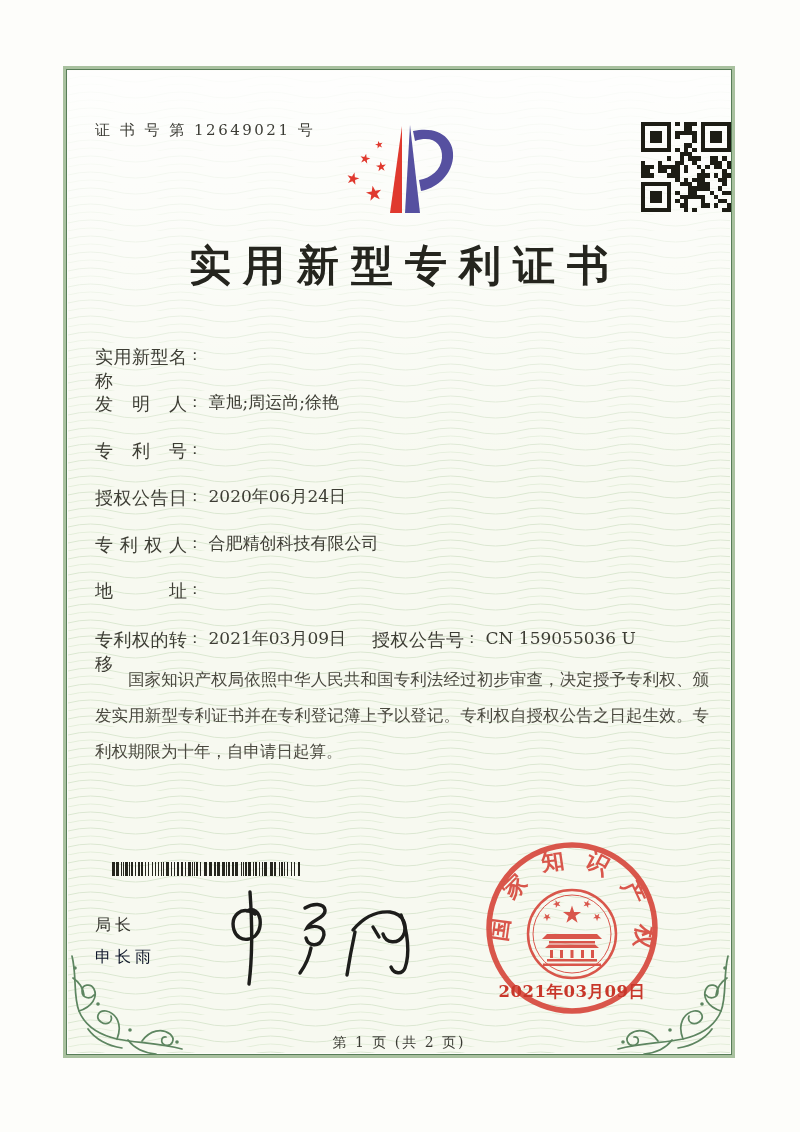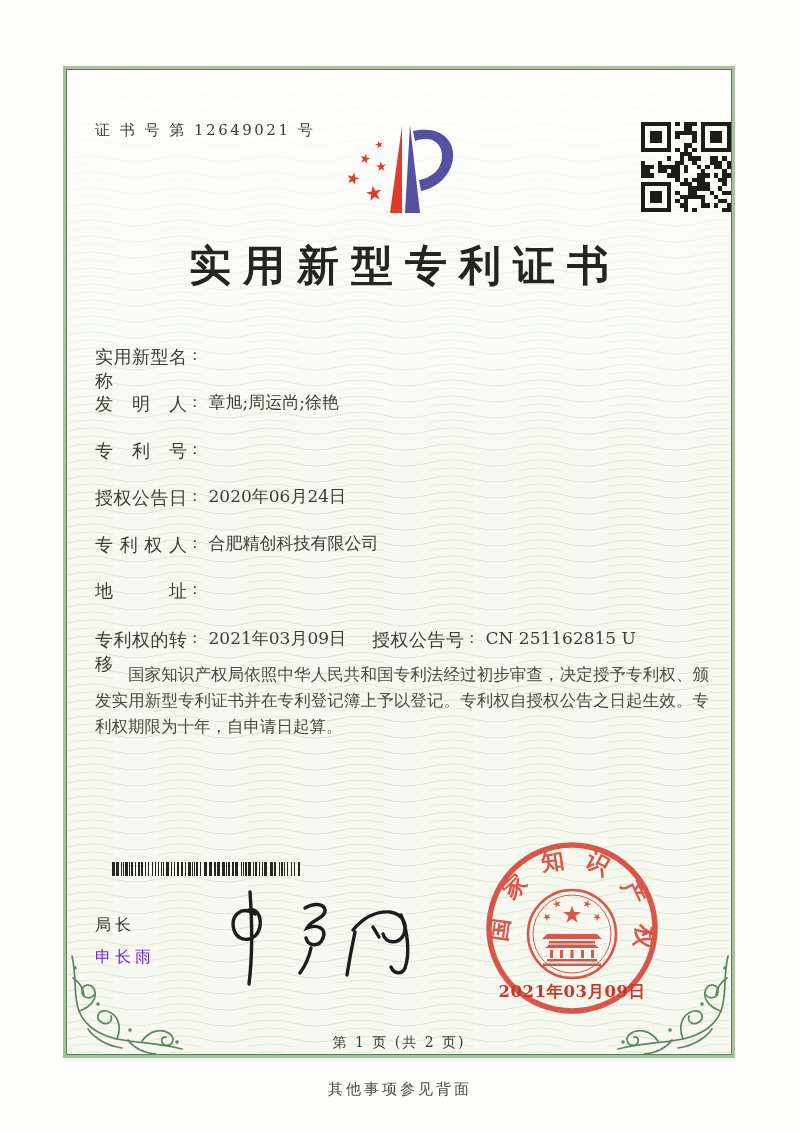--- a/index.html
+++ b/index.html
@@ -31,31 +31,31 @@
   
   .row{left:95px;width:616px;display:flex;align-items:flex-start;
        font-size:17px;color:#3d3d34;line-height:1.35;}
   .flabel{display:inline-block;width:92px;flex:0 0 92px;font-size:18px;
           text-align:justify;text-align-last:justify;padding-top:1px;}
   .colon{flex:0 0 auto;font-size:15.5px;padding-top:1px;}
   .fvalue{margin-left:6px;max-width:504px;}
   .grant-gap{margin-left:26px;}
 
   
-  .paras{left:95px;top:662px;width:614px;font-size:16.5px;line-height:26px;
+  .paras{left:95px;top:662px;width:614px;font-size:16.5px;line-height:36px;
          color:#4a493f;text-align:justify;}
   .paras p{margin:0;text-indent:2em;}
 
   
   .barcode{left:112px;top:862px;width:196px;height:14px;display:flex;align-items:stretch;overflow:hidden;}
   .barcode i{background:#26261e;height:100%;flex:0 0 auto;}
   .officer-title{left:95px;top:915px;font-family:"DejaVu Sans",sans-serif;font-size:16px;
                  color:#33332c;letter-spacing:4px;}
   .officer-name{left:95px;top:947px;font-family:"DejaVu Sans",sans-serif;font-size:16px;
-                color:#6d28d9;letter-spacing:4px;}
+                color:#0f172a;letter-spacing:4px;}
   .signature{left:205px;top:880px;width:215px;height:112px;}
   .seal{left:482px;top:838px;width:180px;height:180px;}
   .seal-date{left:490px;top:981px;width:164px;text-align:center;font-size:16.5px;font-weight:600;
              color:#c8372a;letter-spacing:.5px;}
 
   .page-info{left:63px;top:1034px;width:672px;text-align:center;font-size:14px;color:#3a3a33;letter-spacing:2px;}
   .back-note{left:0;top:1080px;width:800px;text-align:center;font-size:15px;color:#4a4a3f;letter-spacing:3px;}
 </style>
 </head>
 <body>
@@ -598,21 +598,21 @@
   <div class="abs row" style="top:578px">
     <span class="flabel">地址</span>
       <span class="colon">：</span>
   </div>
   <div class="abs row" style="top:627px">
     <span class="flabel">专利权的转移</span>
       <span class="colon">：</span>
     <span class="fvalue">2021年03月09日</span>
     <span class="flabel grant-gap">授权公告号</span>
       <span class="colon">：</span>
-    <span class="fvalue">CN 251162815 U</span>
+    <span class="fvalue">CN 159055036 U</span>
   </div>
 
   <div class="abs paras">
     <p>国家知识产权局依照中华人民共和国专利法经过初步审查，决定授予专利权、颁发实用新型专利证书并在专利登记簿上予以登记。专利权自授权公告之日起生效。专利权期限为十年，自申请日起算。</p>
   </div>
 
   <div class="abs barcode">
       <i style="width: 3px; margin-right: 1px;"></i>
       <i style="width: 3px; margin-right: 2px;"></i>
       <i style="width: 1px; margin-right: 1px;"></i>
@@ -713,15 +713,14 @@
         <rect x="9" y="16" width="3" height="8"></rect>
         <rect x="19" y="16" width="3" height="8"></rect>
         <rect x="-25" y="25" width="50" height="2.5"></rect>
         <rect x="-29" y="29.5" width="58" height="2.5"></rect>
       </g>
     </g>
   </svg>
   <div class="abs seal-date">2021年03月09日</div>
 
   <div class="abs page-info">第 1 页 (共 2 页)</div>
-  <div class="abs back-note">其他事项参见背面</div>
 
 </div>
 
 </body></html>

